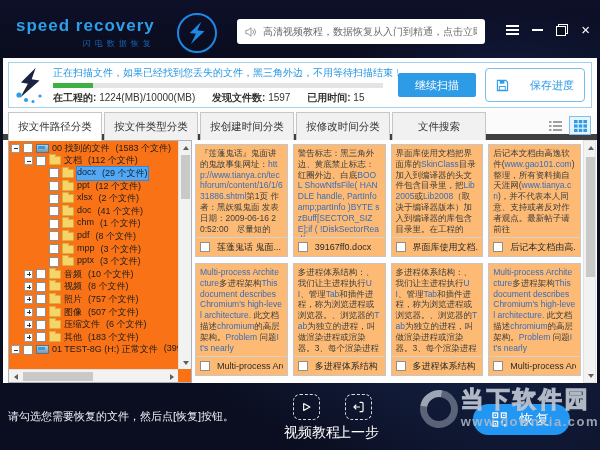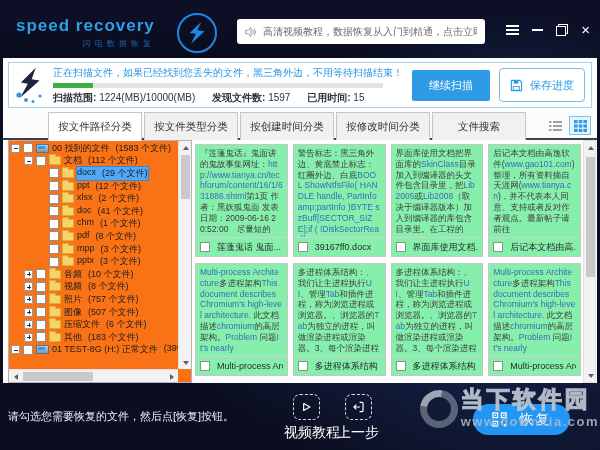--- a/index.html
+++ b/index.html
@@ -36,27 +36,27 @@
     display:flex; align-items:center; padding:2px 6px 2px 4px; flex:none; }
   .scan-icon { width:34px; height:38px; flex:none; margin-right:6px; }
   .scan-mid { flex:1; min-width:0; padding-top:1px; }
   .scan-status { font-size:10px; color:#2796e4; white-space:nowrap; overflow:hidden; }
   .progress-track { width:330px; height:5px; background:#e4e4e4; margin:3px 0 3px 0; }
   .progress-fill { height:100%; background:#3cb043; }
   .scan-stats { font-size:10px; color:#333; white-space:nowrap; }
   .scan-stats b { font-weight:bold; }
   .scan-stats .gap { display:inline-block; width:14px; }
   .scan-btns { display:flex; align-items:center; gap:9px; flex:none; }
-  .btn-continue { width:78px; height:31px; background:#2e9be6; color:#fff; font-size:11px; border:none;
+  .btn-continue { width:78px; height:24px; background:#2e9be6; color:#fff; font-size:11px; border:none;
     border-radius:2px; font-family:inherit; }
   .btn-save { height:34px; padding:16px 10px; background:#fff; border:1px solid #79bdea; border-radius:4px;
-    color:#2e9be6; font-size:11px; display:flex; align-items:center; gap:7px; font-family:inherit; }
-
-  
-  .tabbar { height:28px; flex:none; position:relative; border-bottom:2px solid #404040; background:#fbfbfb;padding-left:40px; }
+    color:#2e9be6; font-size:11px; display:flex; align-items:center; gap:21px; font-family:inherit; }
+
+  
+  .tabbar { height:28px; flex:none; position:relative; border-bottom:6px solid #404040; background:#fbfbfb; }
   .tabs { display:flex; padding-left:5px; height:28px; }
   .tab { width:94px; text-align:center; font-size:10.5px; color:#333; line-height:26px; background:#f1f1f1;
     border:1px solid #c6c6c6; border-bottom:none; margin-right:2px; height:28px; }
   .tab.active { background:#fff; height:29px; position:relative; z-index:2; }
   .view-toggles { position:absolute; right:6px; top:4px; display:flex; gap:3px; }
   .vt { width:22px; height:19px; display:flex; align-items:center; justify-content:center;
     border:1px solid transparent; background:transparent; }
   .vt.active { border-color:#7ec0ec; background:#e8f4fd; }
 
   
@@ -90,21 +90,21 @@
   .sb-arrow { position:absolute; display:flex; align-items:center; justify-content:center; width:13px; height:13px; }
   .tri-up{width:0;height:0;border-left:3.5px solid transparent;border-right:3.5px solid transparent;border-bottom:4.5px solid #5f5f5f;}
   .tri-down{width:0;height:0;border-left:3.5px solid transparent;border-right:3.5px solid transparent;border-top:4.5px solid #5f5f5f;}
   .tri-left{width:0;height:0;border-top:3.5px solid transparent;border-bottom:3.5px solid transparent;border-right:4.5px solid #5f5f5f;}
   .tri-right{width:0;height:0;border-top:3.5px solid transparent;border-bottom:3.5px solid transparent;border-left:4.5px solid #5f5f5f;}
 
   
   .cards-panel { flex:1; position:relative; min-width:0; }
   .cards-grid { position:absolute; left:3px; right:16px; top:4px; bottom:0; display:grid;
     grid-template-columns:repeat(4,1fr); grid-auto-rows:113px; gap:6px 5px; overflow:hidden; }
-  .card { border:1px solid #c6c6c6; background:#86efac; display:flex; flex-direction:column; min-width:0; }
+  .card { border:1px solid #c6c6c6; background:#fdba74; display:flex; flex-direction:column; min-width:0; }
   .card-text { flex:1; padding:3px 4px; font-size:8.5px; line-height:10.8px; color:#3d3d3d;
     overflow:hidden; word-break:break-all; }
   .card-text .b { color:#3a6cb8; }
   .card-footer { flex:none; height:19px; border-top:1px solid #d2d2d2; display:flex; align-items:center;
     padding:0 4px; gap:4px; overflow:hidden; }
   .card-footer .fname { font-size:9px; color:#2a2a2a; white-space:nowrap; overflow:hidden; }
   .cards-vscroll { position:absolute; right:1px; top:0; bottom:0; width:13px; background:#f2f2f2; border:1px solid #e2e2e2; }
   .cards-vscroll .vthumb { top:16px; height:120px; }
 
   
@@ -169,21 +169,21 @@
       <circle cx="13" cy="34" r="2" fill="#2e9be6"></circle>
       <circle cx="20" cy="35.5" r="1.5" fill="#2e9be6"></circle>
       <circle cx="27" cy="30" r="1.6" fill="#2e9be6"></circle>
     </svg>
     <div class="scan-mid">
       <div class="scan-status">正在扫描文件，如果已经找到您丢失的文件，黑三角外边，不用等待扫描结束！</div>
       <div class="progress-track">
         <div class="progress-fill" style="width: 12%;"></div>
       </div>
       <div class="scan-stats">
-        <b>扫描范围:</b>
+        <b>在工程的:</b>
         <span>1224(MB)/10000(MB)</span><span class="gap"></span>
         <b>发现文件数:</b>
         <span>1597</span><span class="gap"></span>
         <b>已用时间:</b>
         <span>15</span>
       </div>
     </div>
     <div class="scan-btns">
       <button class="btn-continue">继续扫描</button>
       <button class="btn-save">

